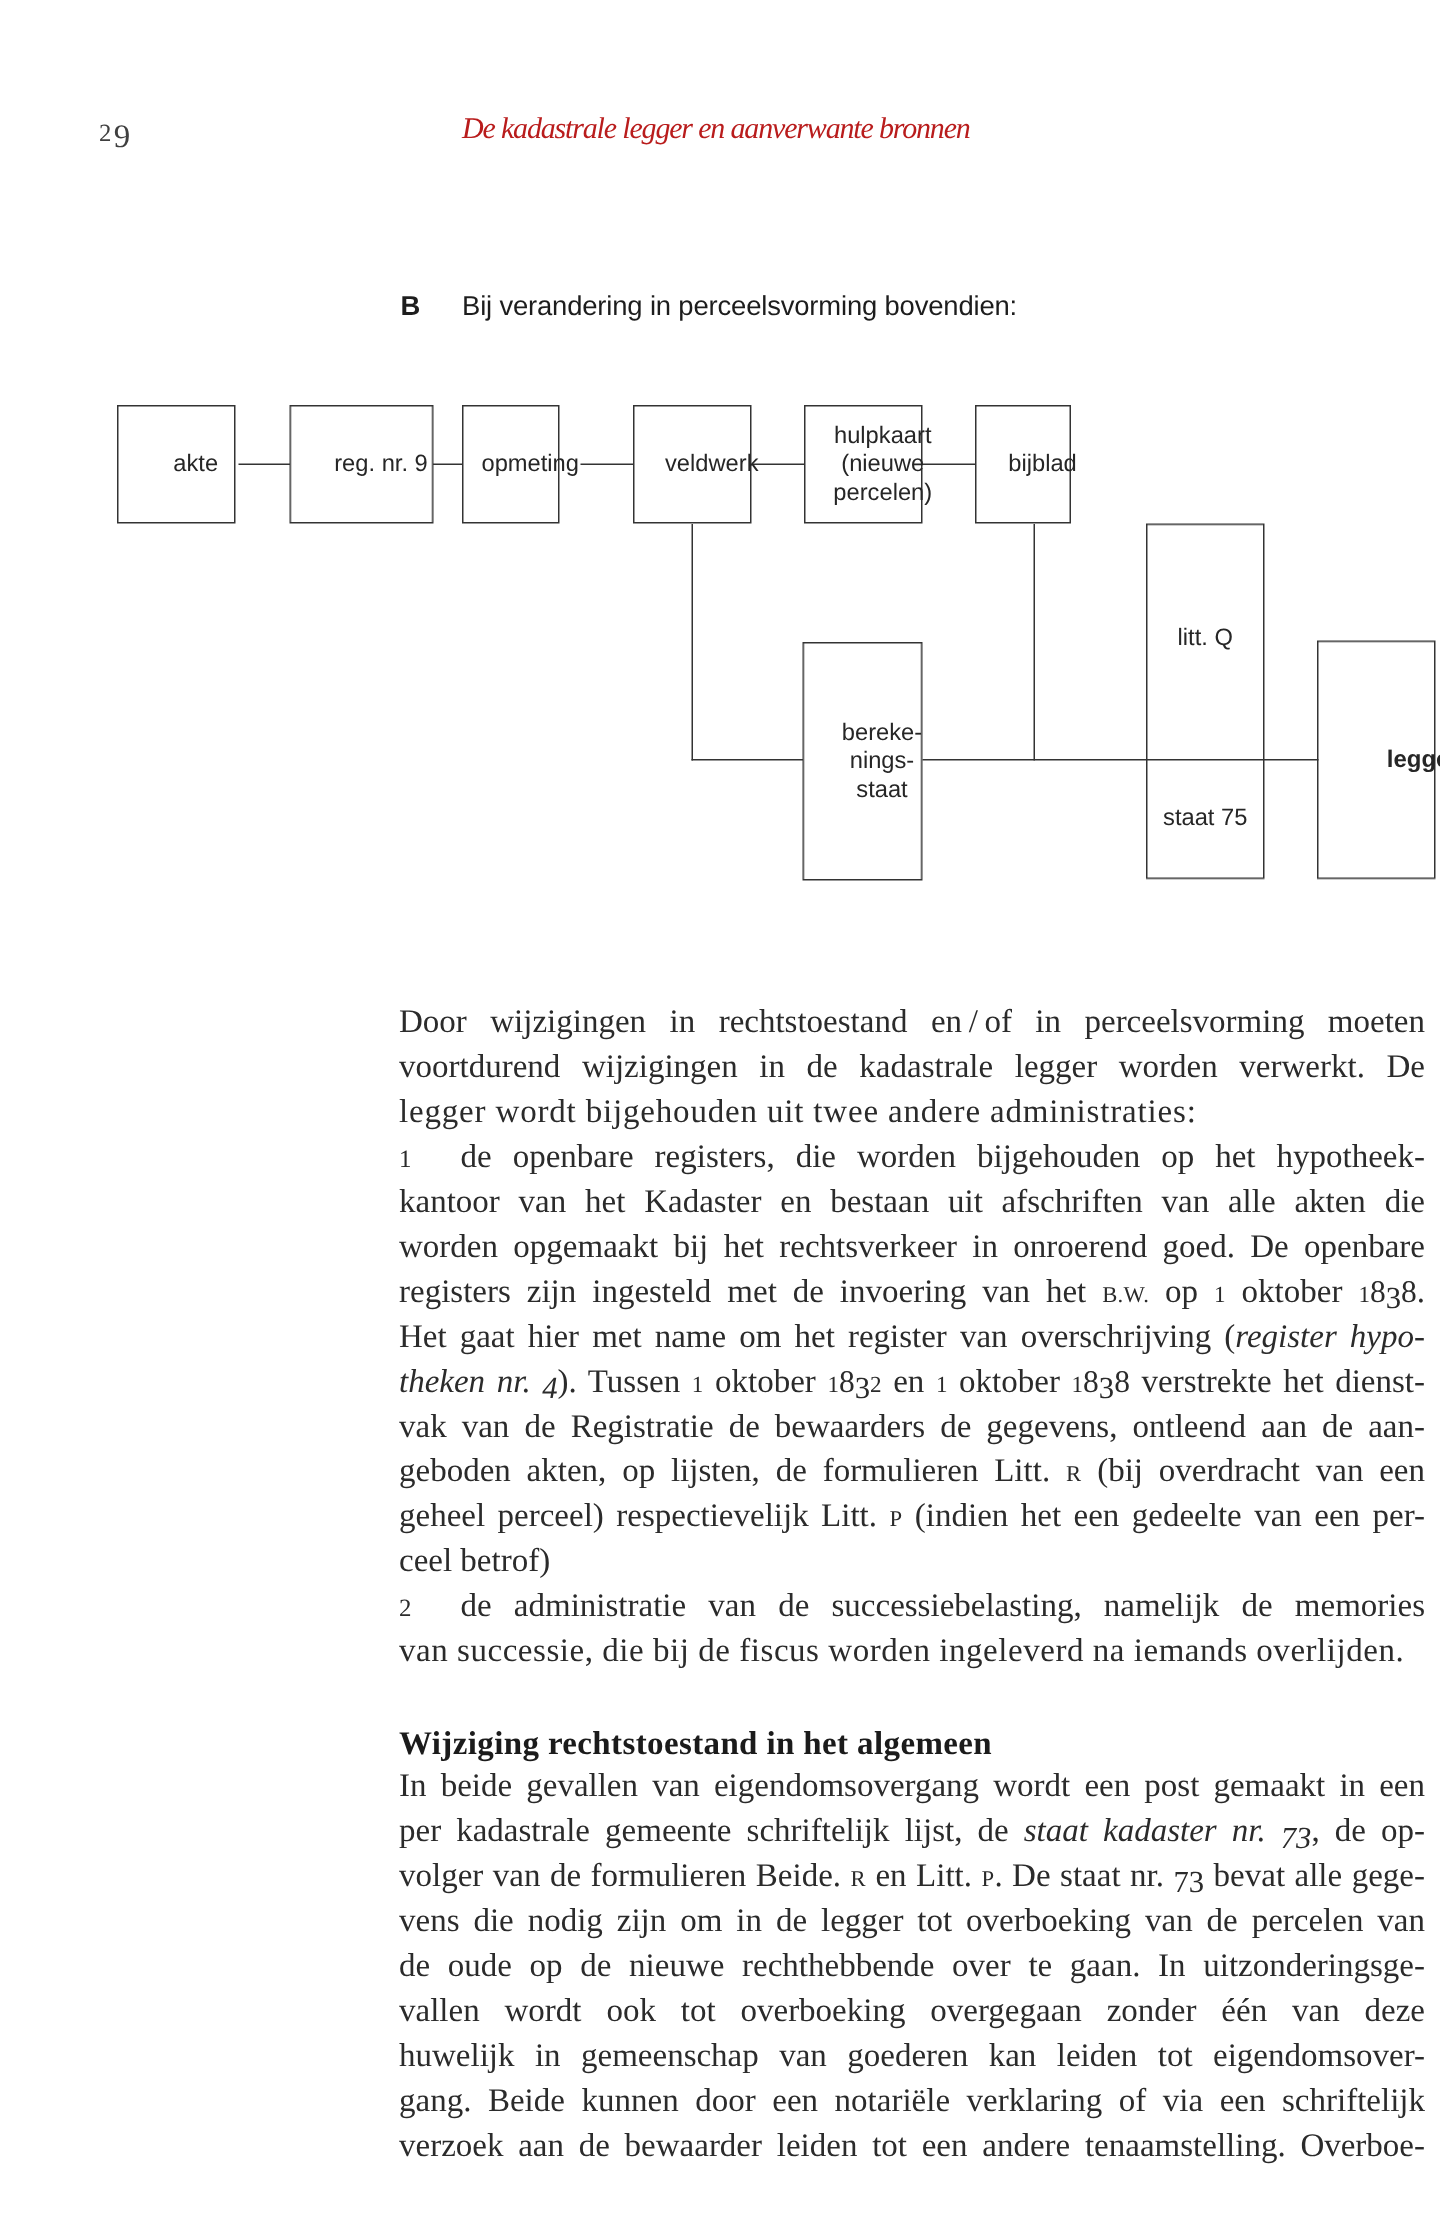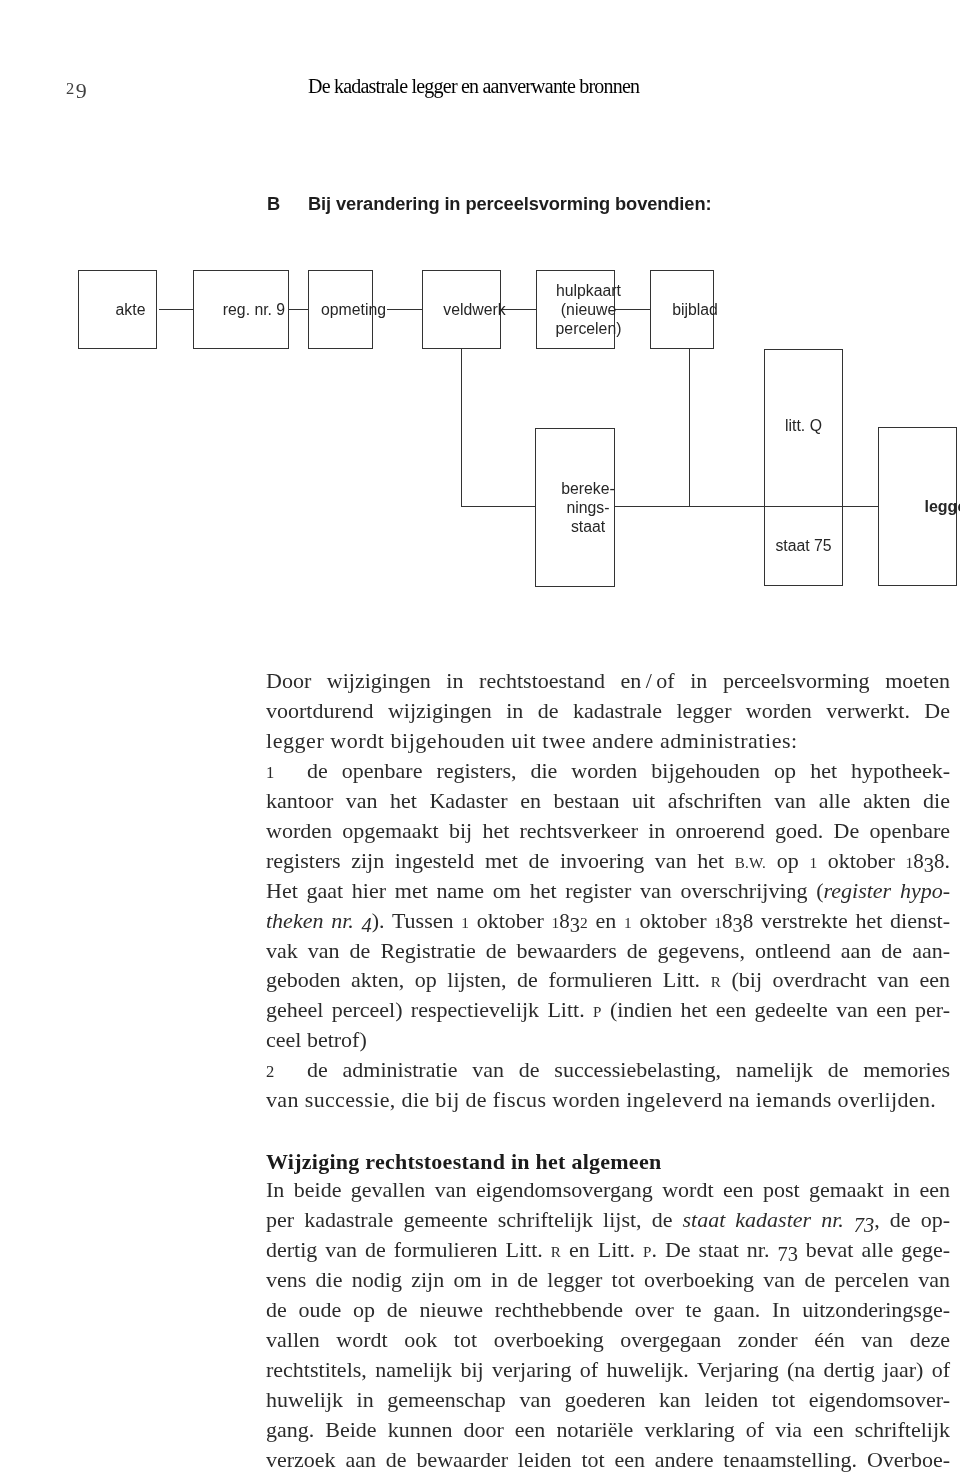--- a/index.html
+++ b/index.html
@@ -4,25 +4,25 @@
 <title>De kadastrale legger en aanverwante bronnen</title>
 <style>
   html,body{margin:0;padding:0;background:#ffffff;}
   body{width:960px;height:1478px;font-family:"Liberation Serif",serif;color:#2b2b2b;overflow:hidden;position:relative;opacity:.999;}
   .page{position:absolute;left:0;top:0;width:960px;height:1478px;background:#ffffff;}
   
   .folio,.runhead,.sec-letter,.sec-title,.dbox,.dbox span,.body,.ln{will-change:opacity;}
 
   
   .folio{position:absolute;left:66px;top:73.5px;font-size:16.5px;letter-spacing:1.6px;color:#3f3f3f;}
-  .runhead{position:absolute;left:308px;top:75px;font-size:20px;color:#000000;letter-spacing:-0.78px;}
+  .runhead{position:absolute;left:308px;top:75px;font-style:italic;font-size:20px;color:#b91c1c;letter-spacing:-0.78px;}
 
   
   .sec-letter{position:absolute;left:267px;top:193px;font-family:"Liberation Sans",sans-serif;font-weight:bold;font-size:18.3px;color:#1d1d1d;}
-  .sec-title{position:absolute;left:308px;top:193px;font-family:"Liberation Sans",sans-serif;font-weight:bold;font-size:18.3px;color:#1d1d1d;letter-spacing:-0.11px;}
+  .sec-title{position:absolute;left:308px;top:193px;font-family:"Liberation Sans",sans-serif;font-weight:normal;font-size:18.3px;color:#1d1d1d;letter-spacing:-0.11px;}
 
   
   .diagram{position:absolute;left:0;top:0;width:960px;height:640px;}
   .dbox{position:absolute;border:1.4px solid #333333;background:#ffffff;box-sizing:border-box;
         display:flex;align-items:center;justify-content:center;text-align:center;
         font-family:"Liberation Sans",sans-serif;font-size:15.8px;color:#262626;line-height:18.8px;z-index:2;padding-top:1.5px;padding-left:26px;}
   .dline{position:absolute;background:#333333;z-index:1;}
   .dline.over{z-index:4;}
   .bold-lab{font-weight:bold;font-size:16px;margin-left:36px;}
   .abslab{position:absolute;left:0;width:100%;text-align:center;line-height:16px;}
@@ -112,23 +112,22 @@
     <div class="ln">vak van de Registratie de bewaarders de gegevens, ontleend aan de aan-</div>
     <div class="ln"><span>geboden akten, op lijsten, de formulieren Litt. </span><span class="sc">R</span><span> (bij overdracht van een</span></div>
     <div class="ln"><span>geheel perceel) respectievelijk Litt. </span><span class="sc">P</span><span> (indien het een gedeelte van een per-</span></div>
     <div class="ln last">ceel betrof)</div>
     <div class="ln"><span class="num">2</span><span>de administratie van de successiebelasting, namelijk de memories</span></div>
     <div class="ln last" style="letter-spacing:0.36px;">van successie, die bij de fiscus worden ingeleverd na iemands overlijden.</div>
     <div class="gap"></div>
     <div class="ln last subhead">Wijziging rechtstoestand in het algemeen</div>
     <div class="ln">In beide gevallen van eigendomsovergang wordt een post gemaakt in een</div>
     <div class="ln"><span>per kadastrale gemeente schriftelijk lijst, de </span><span class="it">staat kadaster nr. <span class="osf-d">7</span><span class="osf-d">3</span></span><span>, de op-</span></div>
-    <div class="ln"><span>dertig van de formulieren Litt. </span><span class="sc">R</span><span> en Litt. </span><span class="sc">P</span><span>. De staat nr. <span class="osf-d">7</span><span class="osf-d">3</span> bevat alle gege-</span></div>
+    <div class="ln"><span>volger van de formulieren Beide. </span><span class="sc">R</span><span> en Litt. </span><span class="sc">P</span><span>. De staat nr. <span class="osf-d">7</span><span class="osf-d">3</span> bevat alle gege-</span></div>
     <div class="ln">vens die nodig zijn om in de legger tot overboeking van de percelen van</div>
     <div class="ln">de oude op de nieuwe rechthebbende over te gaan. In uitzonderingsge-</div>
     <div class="ln">vallen wordt ook tot overboeking overgegaan zonder één van deze</div>
-    <div class="ln">rechtstitels, namelijk bij verjaring of huwelijk. Verjaring (na dertig jaar) of</div>
     <div class="ln">huwelijk in gemeenschap van goederen kan leiden tot eigendomsover-</div>
     <div class="ln">gang. Beide kunnen door een notariële verklaring of via een schriftelijk</div>
     <div class="ln">verzoek aan de bewaarder leiden tot een andere tenaamstelling. Overboe-</div>
   </div>
 
 </div>
 
 </body></html>

